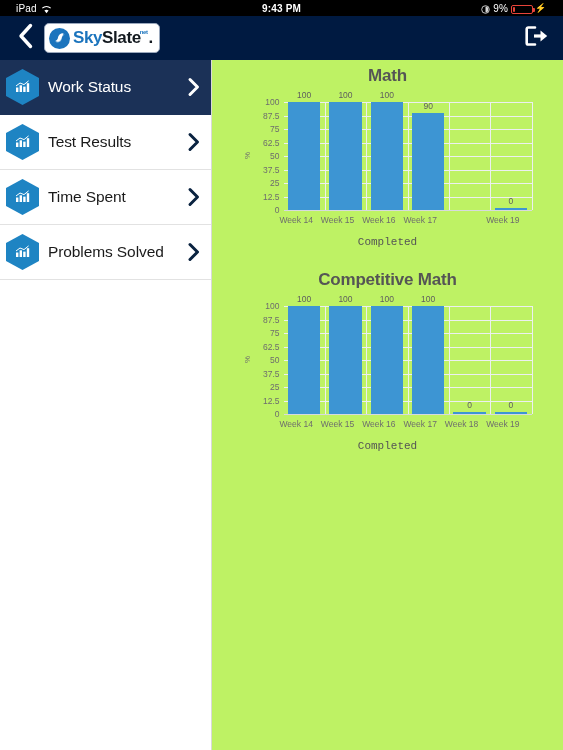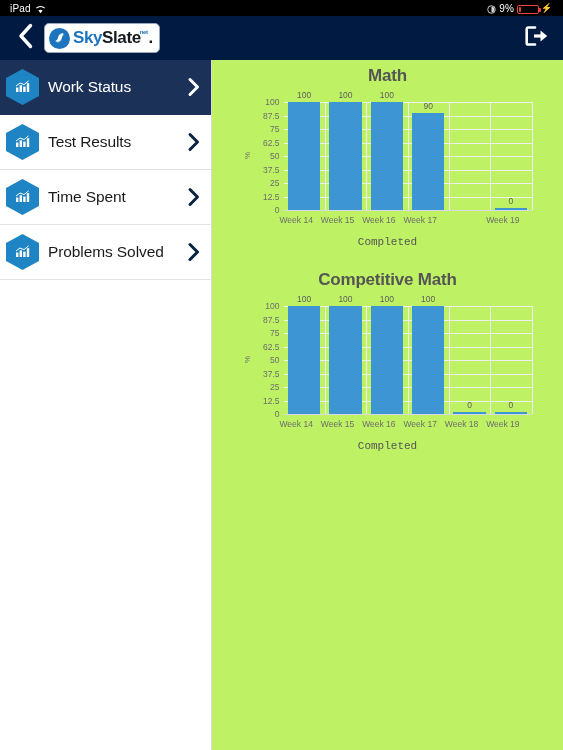--- a/index.html
+++ b/index.html
@@ -11,21 +11,21 @@
   }
 
   
   .statusbar {
     height: 16px;
     background: #000000;
     color: #ffffff;
     font-size: 10px;
     display: flex;
     align-items: center;
-    padding: 0 10px;
+    padding: 0 16px;
     position: relative;
   }
   .sb-left { display: flex; align-items: center; gap: 4px; }
   .sb-device { font-size: 10px; letter-spacing: 0.2px; }
   .sb-wifi { display: inline-block; width: 11px; height: 9px; position: relative; top: 1px; }
   .sb-center {
     position: absolute; left: 0; right: 0; text-align: center;
     font-size: 10px; font-weight: bold; letter-spacing: 0.2px;
   }
   .sb-right {
@@ -223,20 +223,21 @@
 <div class="statusbar">
   <div class="sb-left">
     <span class="sb-device">iPad</span>
     <span class="sb-wifi">
       <svg width="11" height="9" viewBox="0 0 11 9">
         <path d="M5.5 8.2 L3.4 5.6 A3.4 3.4 0 0 1 7.6 5.6 Z" fill="#ffffff"></path>
         <path d="M1.3 3.2 A6.4 6.4 0 0 1 9.7 3.2" stroke="#ffffff" stroke-width="1.1" fill="none"></path>
       </svg>
     </span>
   </div>
+  <div class="sb-center">9:43 PM</div>
   <div class="sb-right">
     <span class="sb-lock">
       <svg width="9" height="9" viewBox="0 0 9 9">
         <circle cx="4.5" cy="4.5" r="3.8" stroke="#d8d8d8" stroke-width="0.9" fill="none"></circle>
         <path d="M4.5 1.6 a2.9 2.9 0 0 1 0 5.8 Z" fill="#d8d8d8"></path>
       </svg>
     </span>
     <span>9%</span>
     <span class="battery battery-red">
       <span class="battery-fill"></span>

